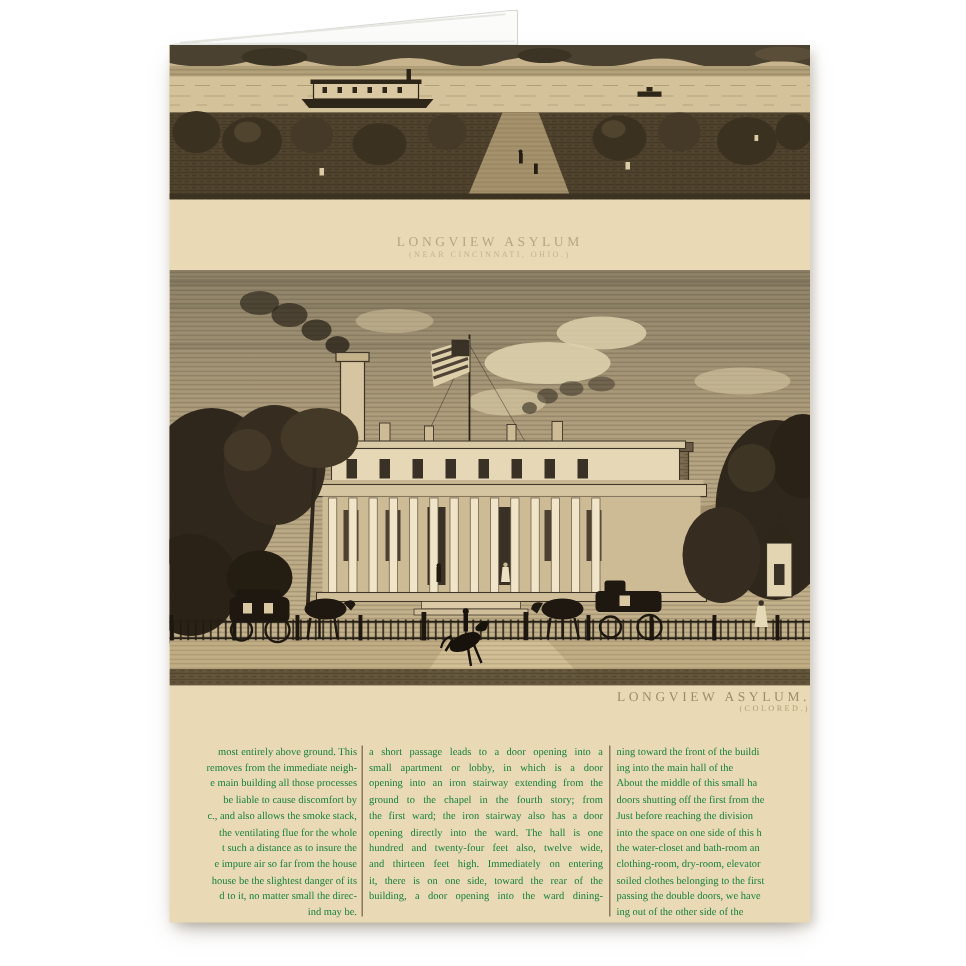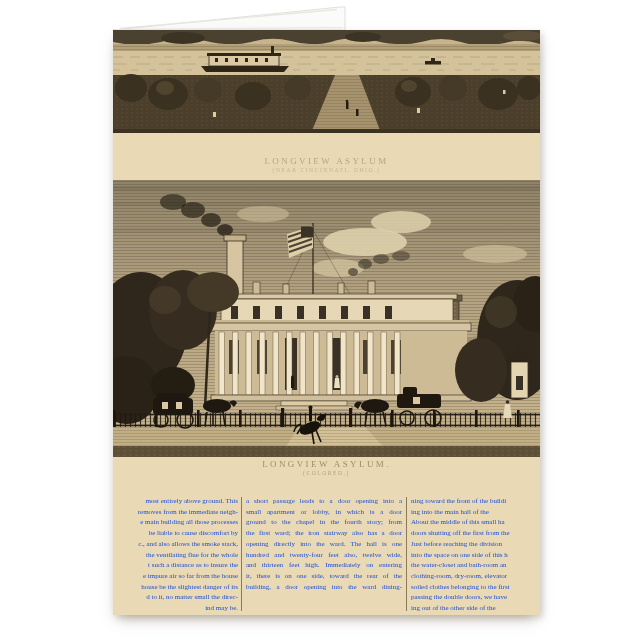--- a/index.html
+++ b/index.html
@@ -12,30 +12,30 @@
   .card { position:absolute; left:113px; top:30px; width:427px; height:585px;
           background:#e9d9b4;
           box-shadow: 0 7px 14px -5px rgba(105,92,70,.5), 3px 3px 6px rgba(125,110,85,.22); }
 
   .engraving { position:absolute; left:0; display:block; }
   .eng-top  { top:0; }
   .eng-main { top:150px; }
 
   .caption { position:absolute; left:0; width:427px; text-align:center; }
   .caption-top  { top:106px;margin-top:20px; }
-  .caption-main { top:429px; }
+  .caption-main { top:429px;text-align:right; }
   .cap-title { font-size:9px; letter-spacing:2.4px; color:#8d7a56; }
   .caption-top .cap-title { opacity:.55; }
   .caption-main .cap-title { opacity:.8; }
   .cap-sub { font-size:5.5px; letter-spacing:1.6px; margin-top:1px; color:#9c8962; }
   .caption-top .cap-sub { opacity:.45; }
   .caption-main .cap-sub { opacity:.7; }
 
   .article { position:absolute; left:0; top:466px; width:427px; height:118px;
-             display:flex; color:#1d4ed8; overflow:hidden; }
+             display:flex; color:#15803d; overflow:hidden; }
   .col { font-size:7px; line-height:10.7px; overflow:hidden; }
   .col .line { white-space:nowrap; }
   .col-1 { width:125px; text-align:right; padding-right:3px; }
   .col-2 { width:156px; padding:0 4px; }
   .col-2 .line { text-align:justify; text-align-last:justify; }
   .col-3 { flex:1; padding-left:4px; text-align:left; }
   .colrule { width:1px; background:#6b5a41; opacity:.75; margin-top:1px; height:114px; }
 </style>
 </head>
 <body>
@@ -341,20 +341,21 @@
           <div class="line">t such a distance as to insure the</div>
           <div class="line">e impure air so far from the house</div>
           <div class="line">house be the slightest danger of its</div>
           <div class="line">d to it, no matter small the direc-</div>
           <div class="line">ind may be.</div>
         </div>
       <div class="colrule"></div>
       <div class="col col-2">
           <div class="line">a short passage leads to a door opening into a</div>
           <div class="line">small apartment or lobby, in which is a door</div>
+          <div class="line">opening into an iron stairway extending from the</div>
           <div class="line">ground to the chapel in the fourth story; from</div>
           <div class="line">the first ward; the iron stairway also has a door</div>
           <div class="line">opening directly into the ward.  The hall is one</div>
           <div class="line">hundred and twenty-four feet also, twelve wide,</div>
           <div class="line">and thirteen feet high.  Immediately on entering</div>
           <div class="line">it, there is on one side, toward the rear of the</div>
           <div class="line">building, a door opening into the ward dining-</div>
         </div>
       <div class="colrule"></div>
       <div class="col col-3">

